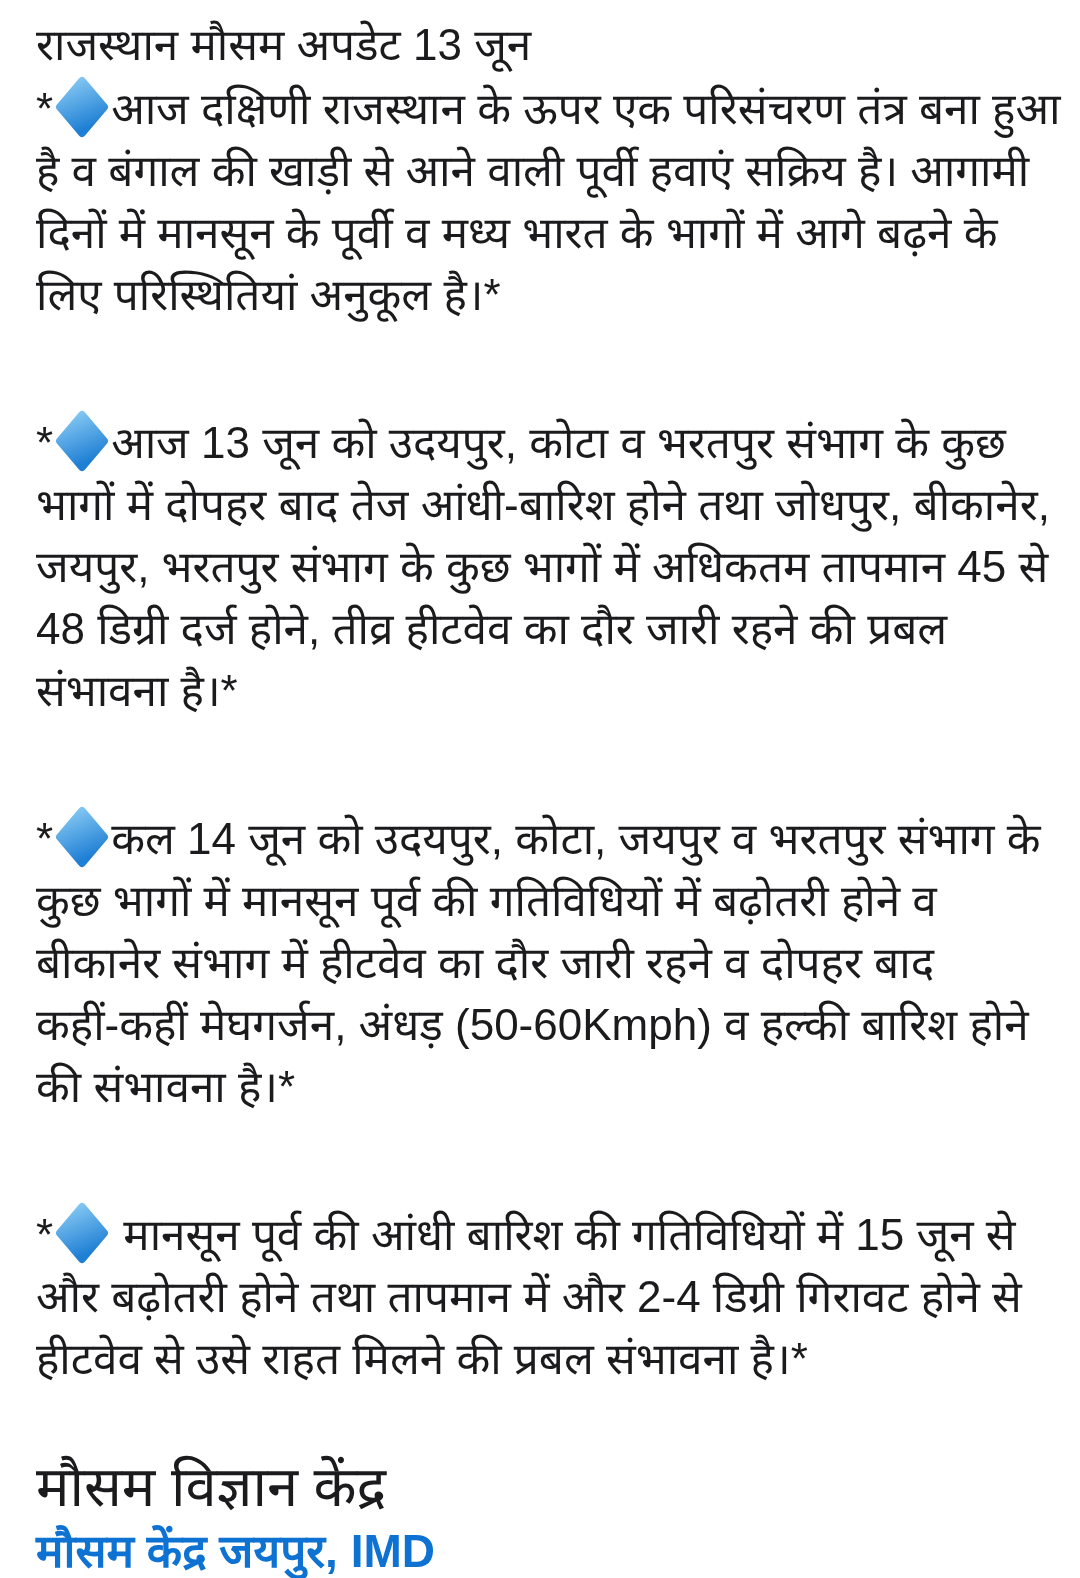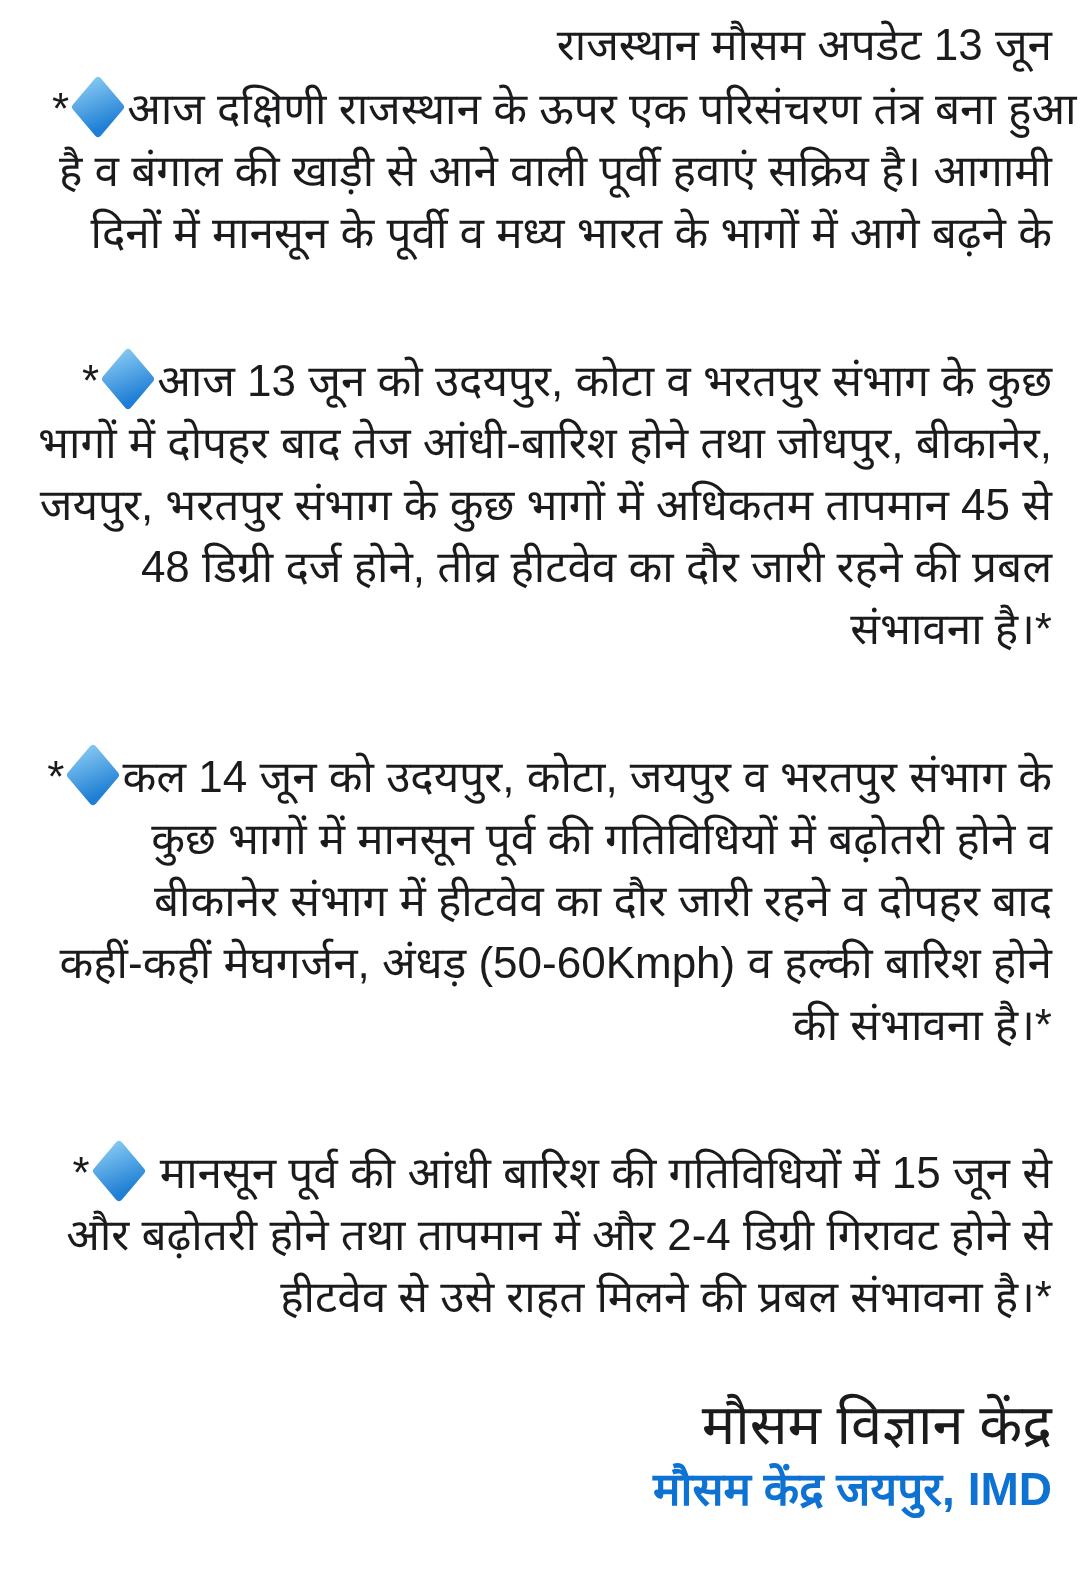--- a/index.html
+++ b/index.html
@@ -17,23 +17,23 @@
     background: var(--bg);
     overflow: hidden;
     font-family: "Liberation Sans", "DejaVu Sans", sans-serif;
   }
   .page {
     padding: 14px 28px 0 36px;
     color: var(--text);
     font-size: 44px;
     line-height: 62px;
   }
-  .line { white-space: nowrap; text-align: right; }
+  .line { white-space: nowrap; }
   .para { margin-top: 84px; }
-  .para.first { margin-top: 0; margin-left: 16px; }
+  .para.first { margin-top: 0; }
   .star { display: inline; }
   .diamond {
     display: inline-block;
     width: 54px;
     height: 62px;
     vertical-align: -14px;
     margin: 0 2px 0 2px;
   }
   .stop1 { stop-color: var(--d-light); }
   .stop2 { stop-color: var(--d-dark); }
@@ -63,20 +63,21 @@
   <div class="line">राजस्थान मौसम अपडेट 13 जून</div>
 
   <div class="para first">
     <div class="line">
       <span class="star">*</span><span class="diamond"><svg width="54" height="62" viewBox="0 0 54 62">
             <polygon points="27,5 49,31 27,57 5,31" fill="url(#diamond-grad)" stroke="url(#diamond-grad)" stroke-width="8" stroke-linejoin="round"></polygon>
           </svg></span><span>आज दक्षिणी राजस्थान के ऊपर एक परिसंचरण तंत्र बना हुआ</span>
     </div>
     <div class="line">है व बंगाल की खाड़ी से आने वाली पूर्वी हवाएं सक्रिय है। आगामी</div>
     <div class="line">दिनों में मानसून के पूर्वी व मध्य भारत के भागों में आगे बढ़ने के</div>
+    <div class="line">लिए परिस्थितियां अनुकूल है।*</div>
   </div>
 
   <div class="para">
     <div class="line">
       <span class="star">*</span><span class="diamond"><svg width="54" height="62" viewBox="0 0 54 62">
             <polygon points="27,5 49,31 27,57 5,31" fill="url(#diamond-grad)" stroke="url(#diamond-grad)" stroke-width="8" stroke-linejoin="round"></polygon>
           </svg></span><span>आज 13 जून को उदयपुर, कोटा व भरतपुर संभाग के कुछ</span>
     </div>
     <div class="line">भागों में दोपहर बाद तेज आंधी-बारिश होने तथा जोधपुर, बीकानेर,</div>
     <div class="line">जयपुर, भरतपुर संभाग के कुछ भागों में अधिकतम तापमान 45 से</div>

